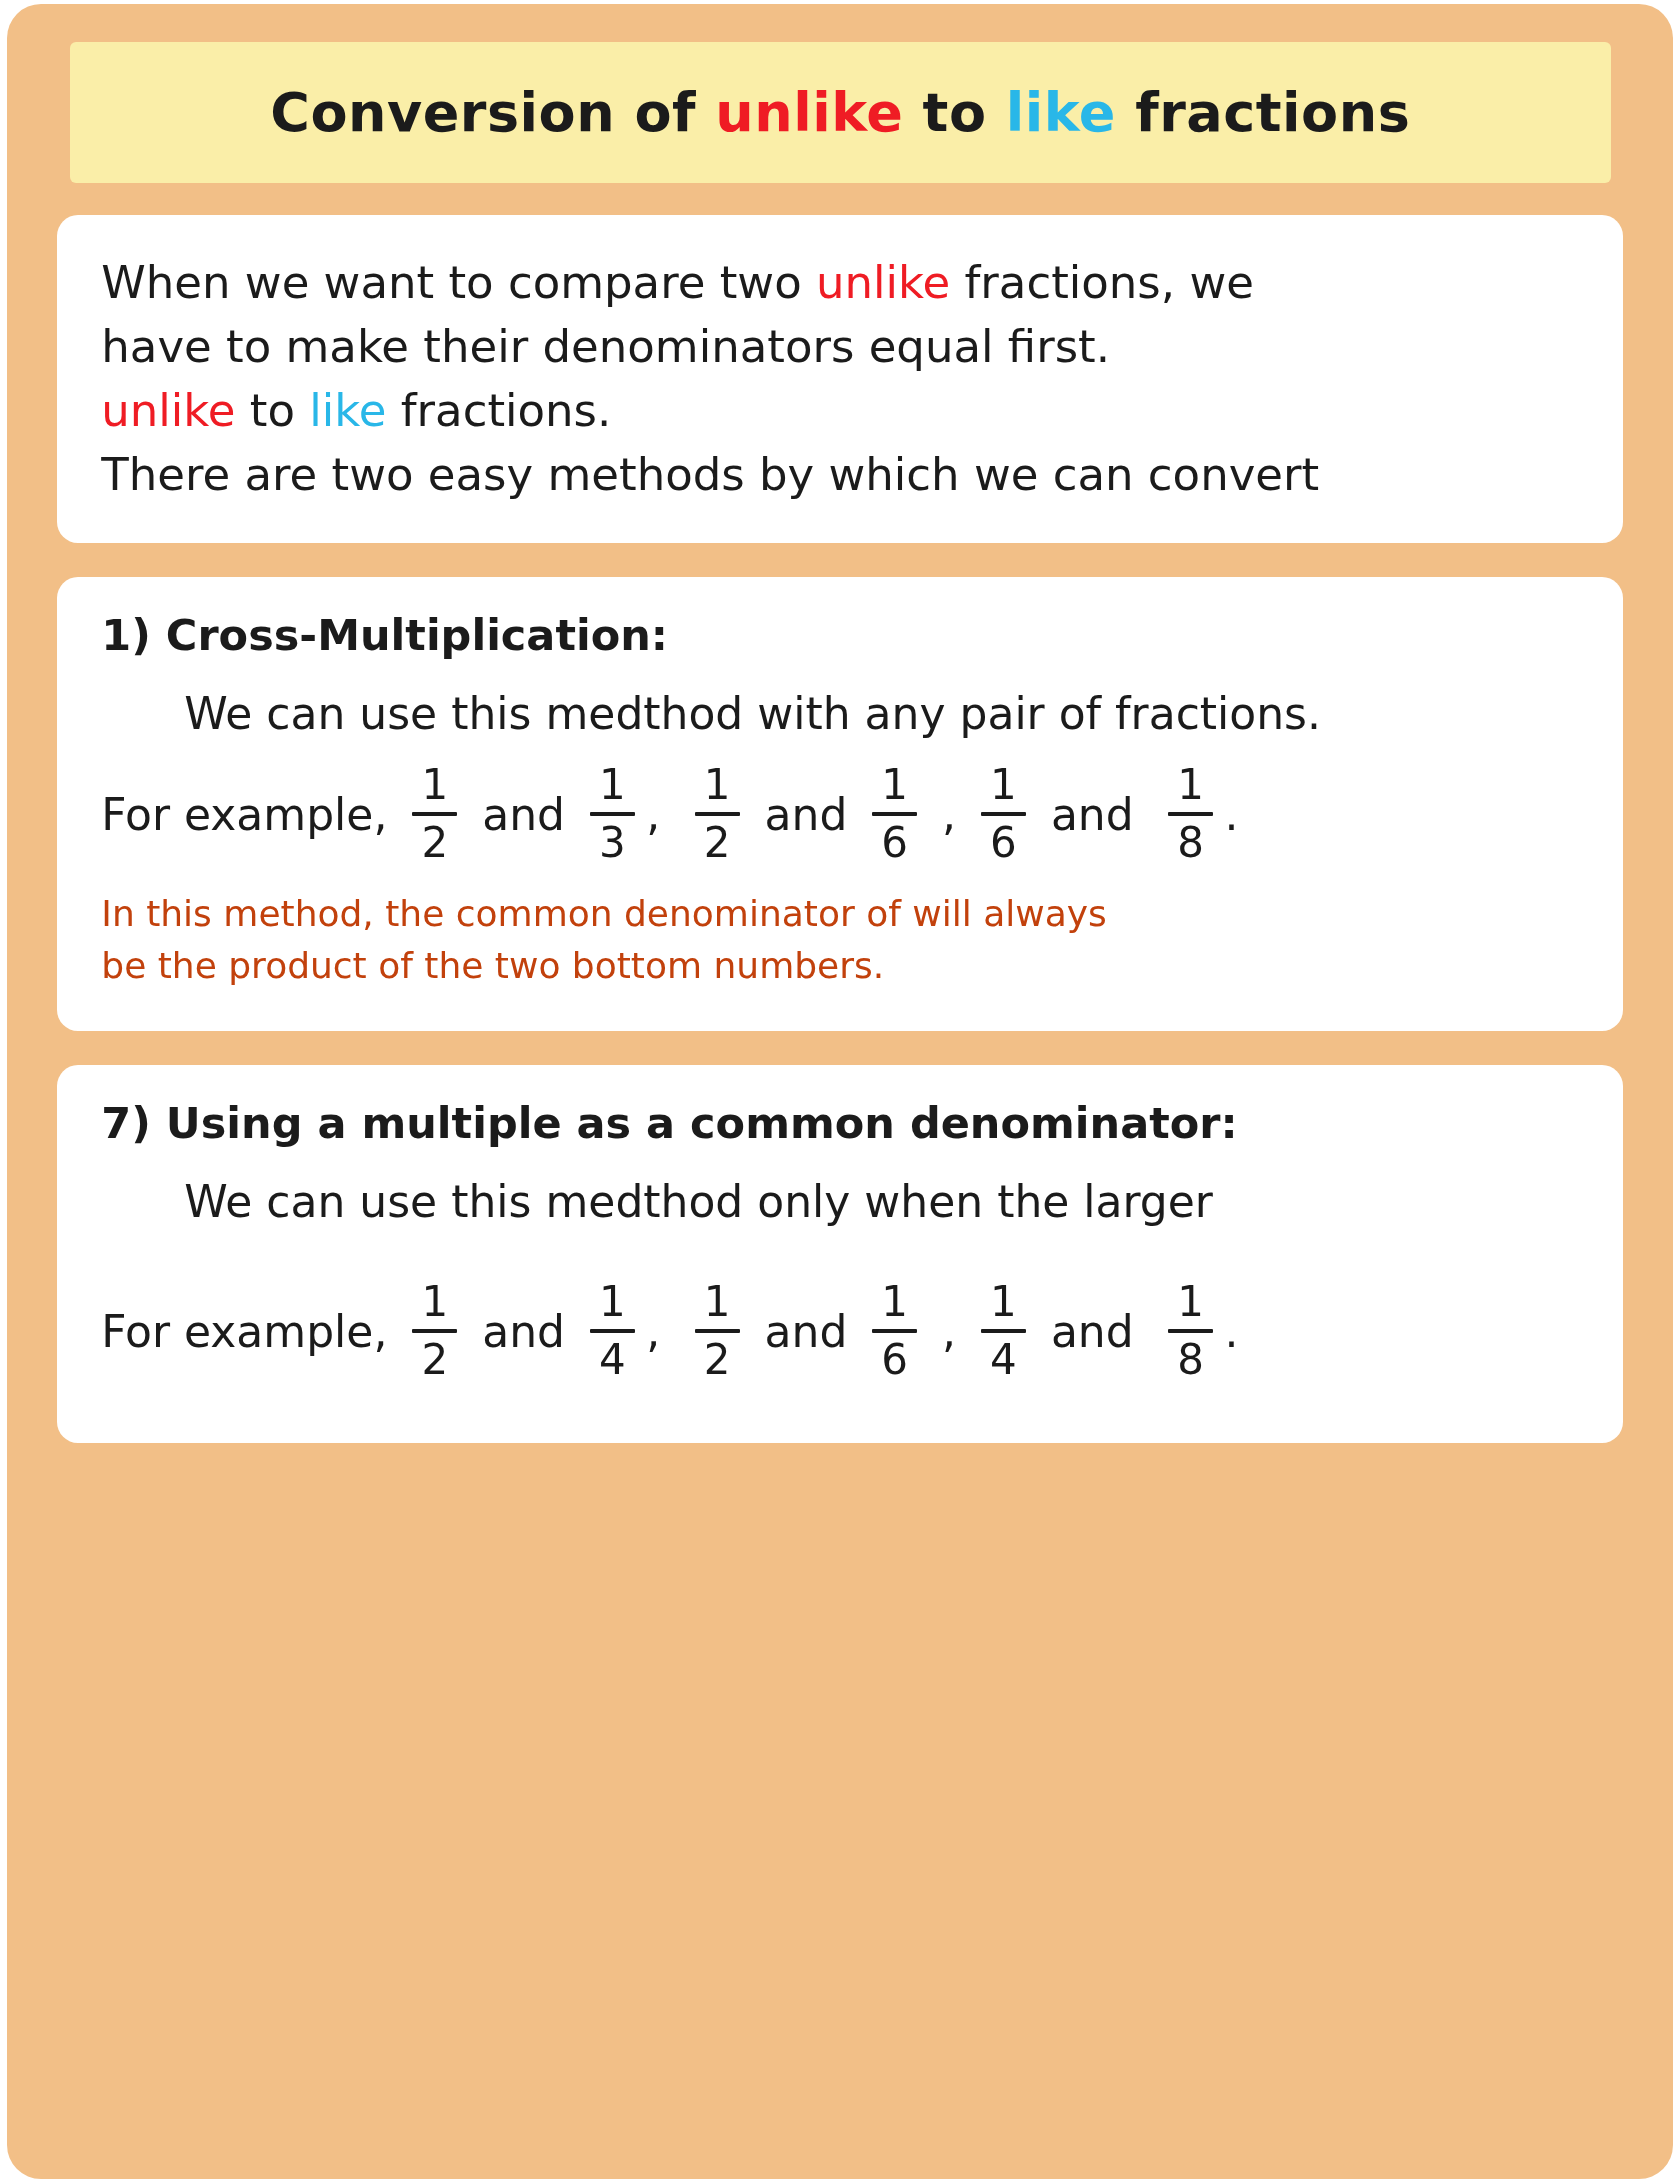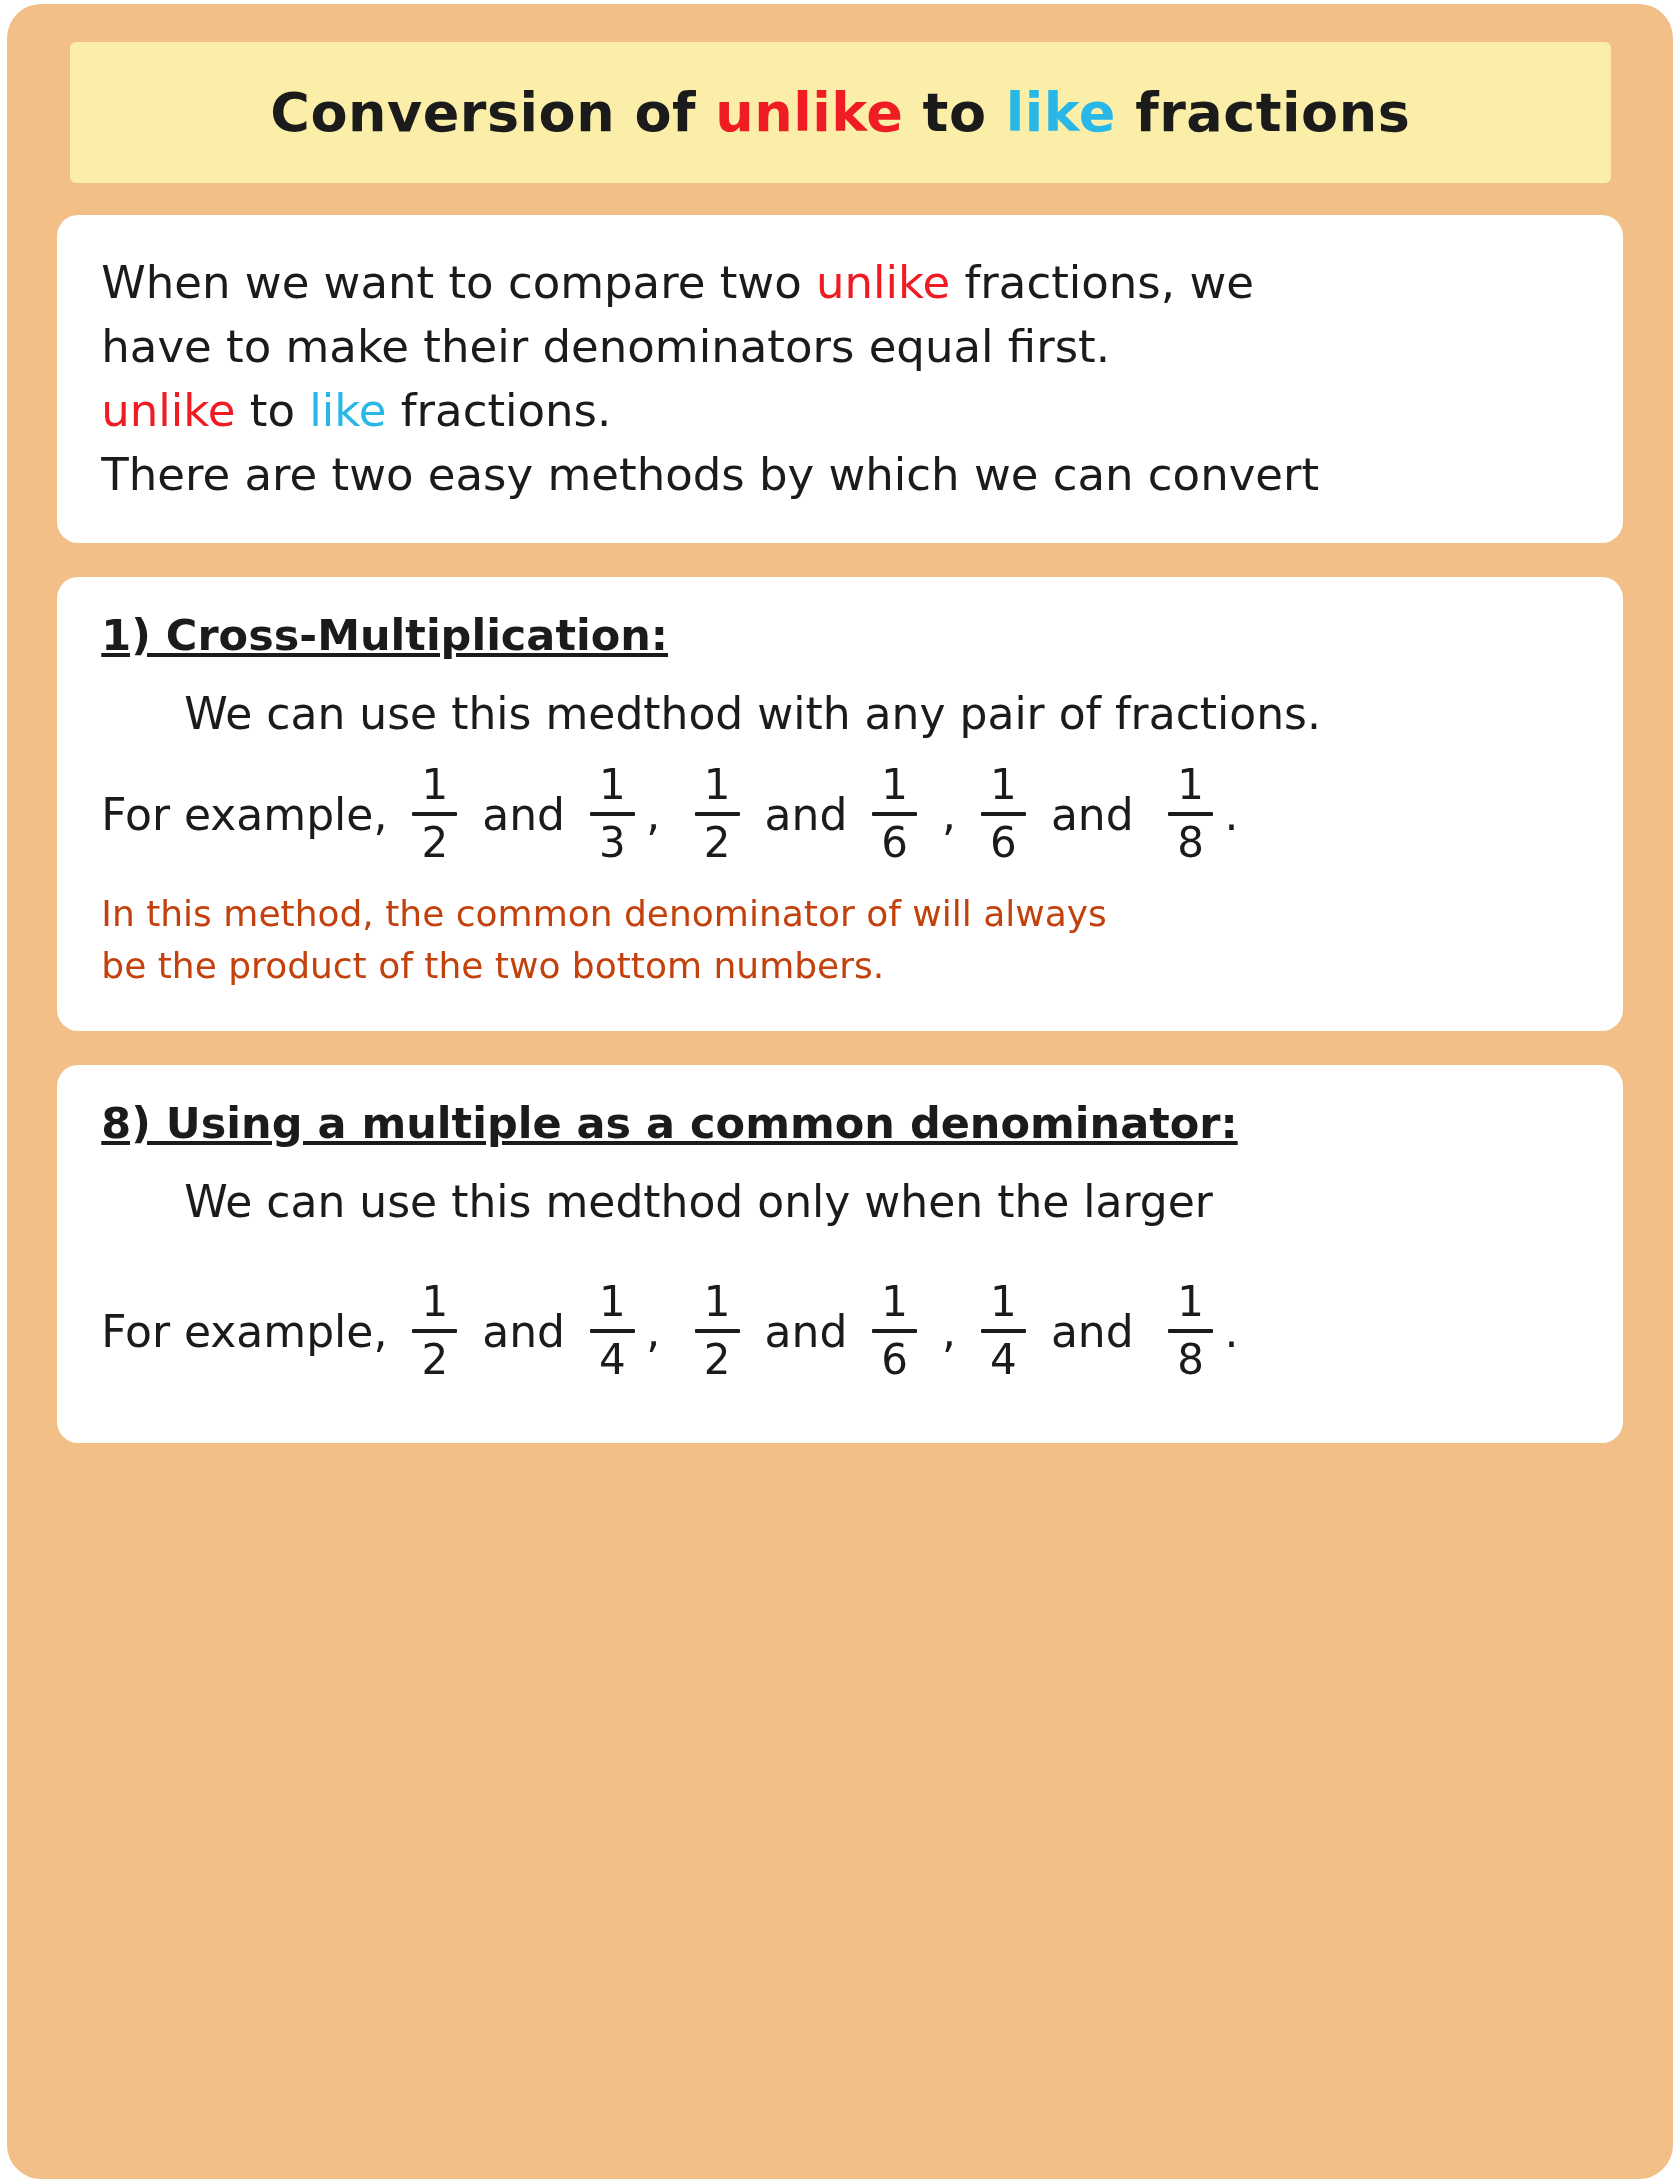--- a/index.html
+++ b/index.html
@@ -79,21 +79,20 @@
   .method-card {
     padding: 33px 44px 38px 44px;
     margin-bottom: 34px;
   }
   .method-heading {
     font-size: 43px;
     font-weight: bold;
     color: #1b1b1b;
     margin-bottom: 23px;
     white-space: nowrap;
-    text-decoration: underline;
   }
   .method-sub {
     font-size: 44px;
     color: #1b1b1b;
     line-height: 1.40;
     text-indent: 83px;
     margin-bottom: 15.6px;
   }
   .method-body {
     font-size: 36px;
@@ -217,21 +216,21 @@
         <span class="txt">.</span>
       </div>
 
       <div class="method-body">
         <div class="line">In this method, the common denominator of will always</div>
         <div class="line">be the product of the two bottom numbers.</div>
       </div>
     </div>
 
     <div class="card method-card">
-      <div class="method-heading">8) Using a multiple as a common denominator:</div>
+      <div class="method-heading">7) Using a multiple as a common denominator:</div>
       <div class="method-sub">We can use this medthod only when the larger</div>
 
       <div class="spacer-sm"></div>
 
       <div class="example-row">
         <span class="txt">For example,</span>
         <span class="gap-s"></span>
         <span class="frac">
           <span class="num">1</span>
           <span class="bar"></span>

